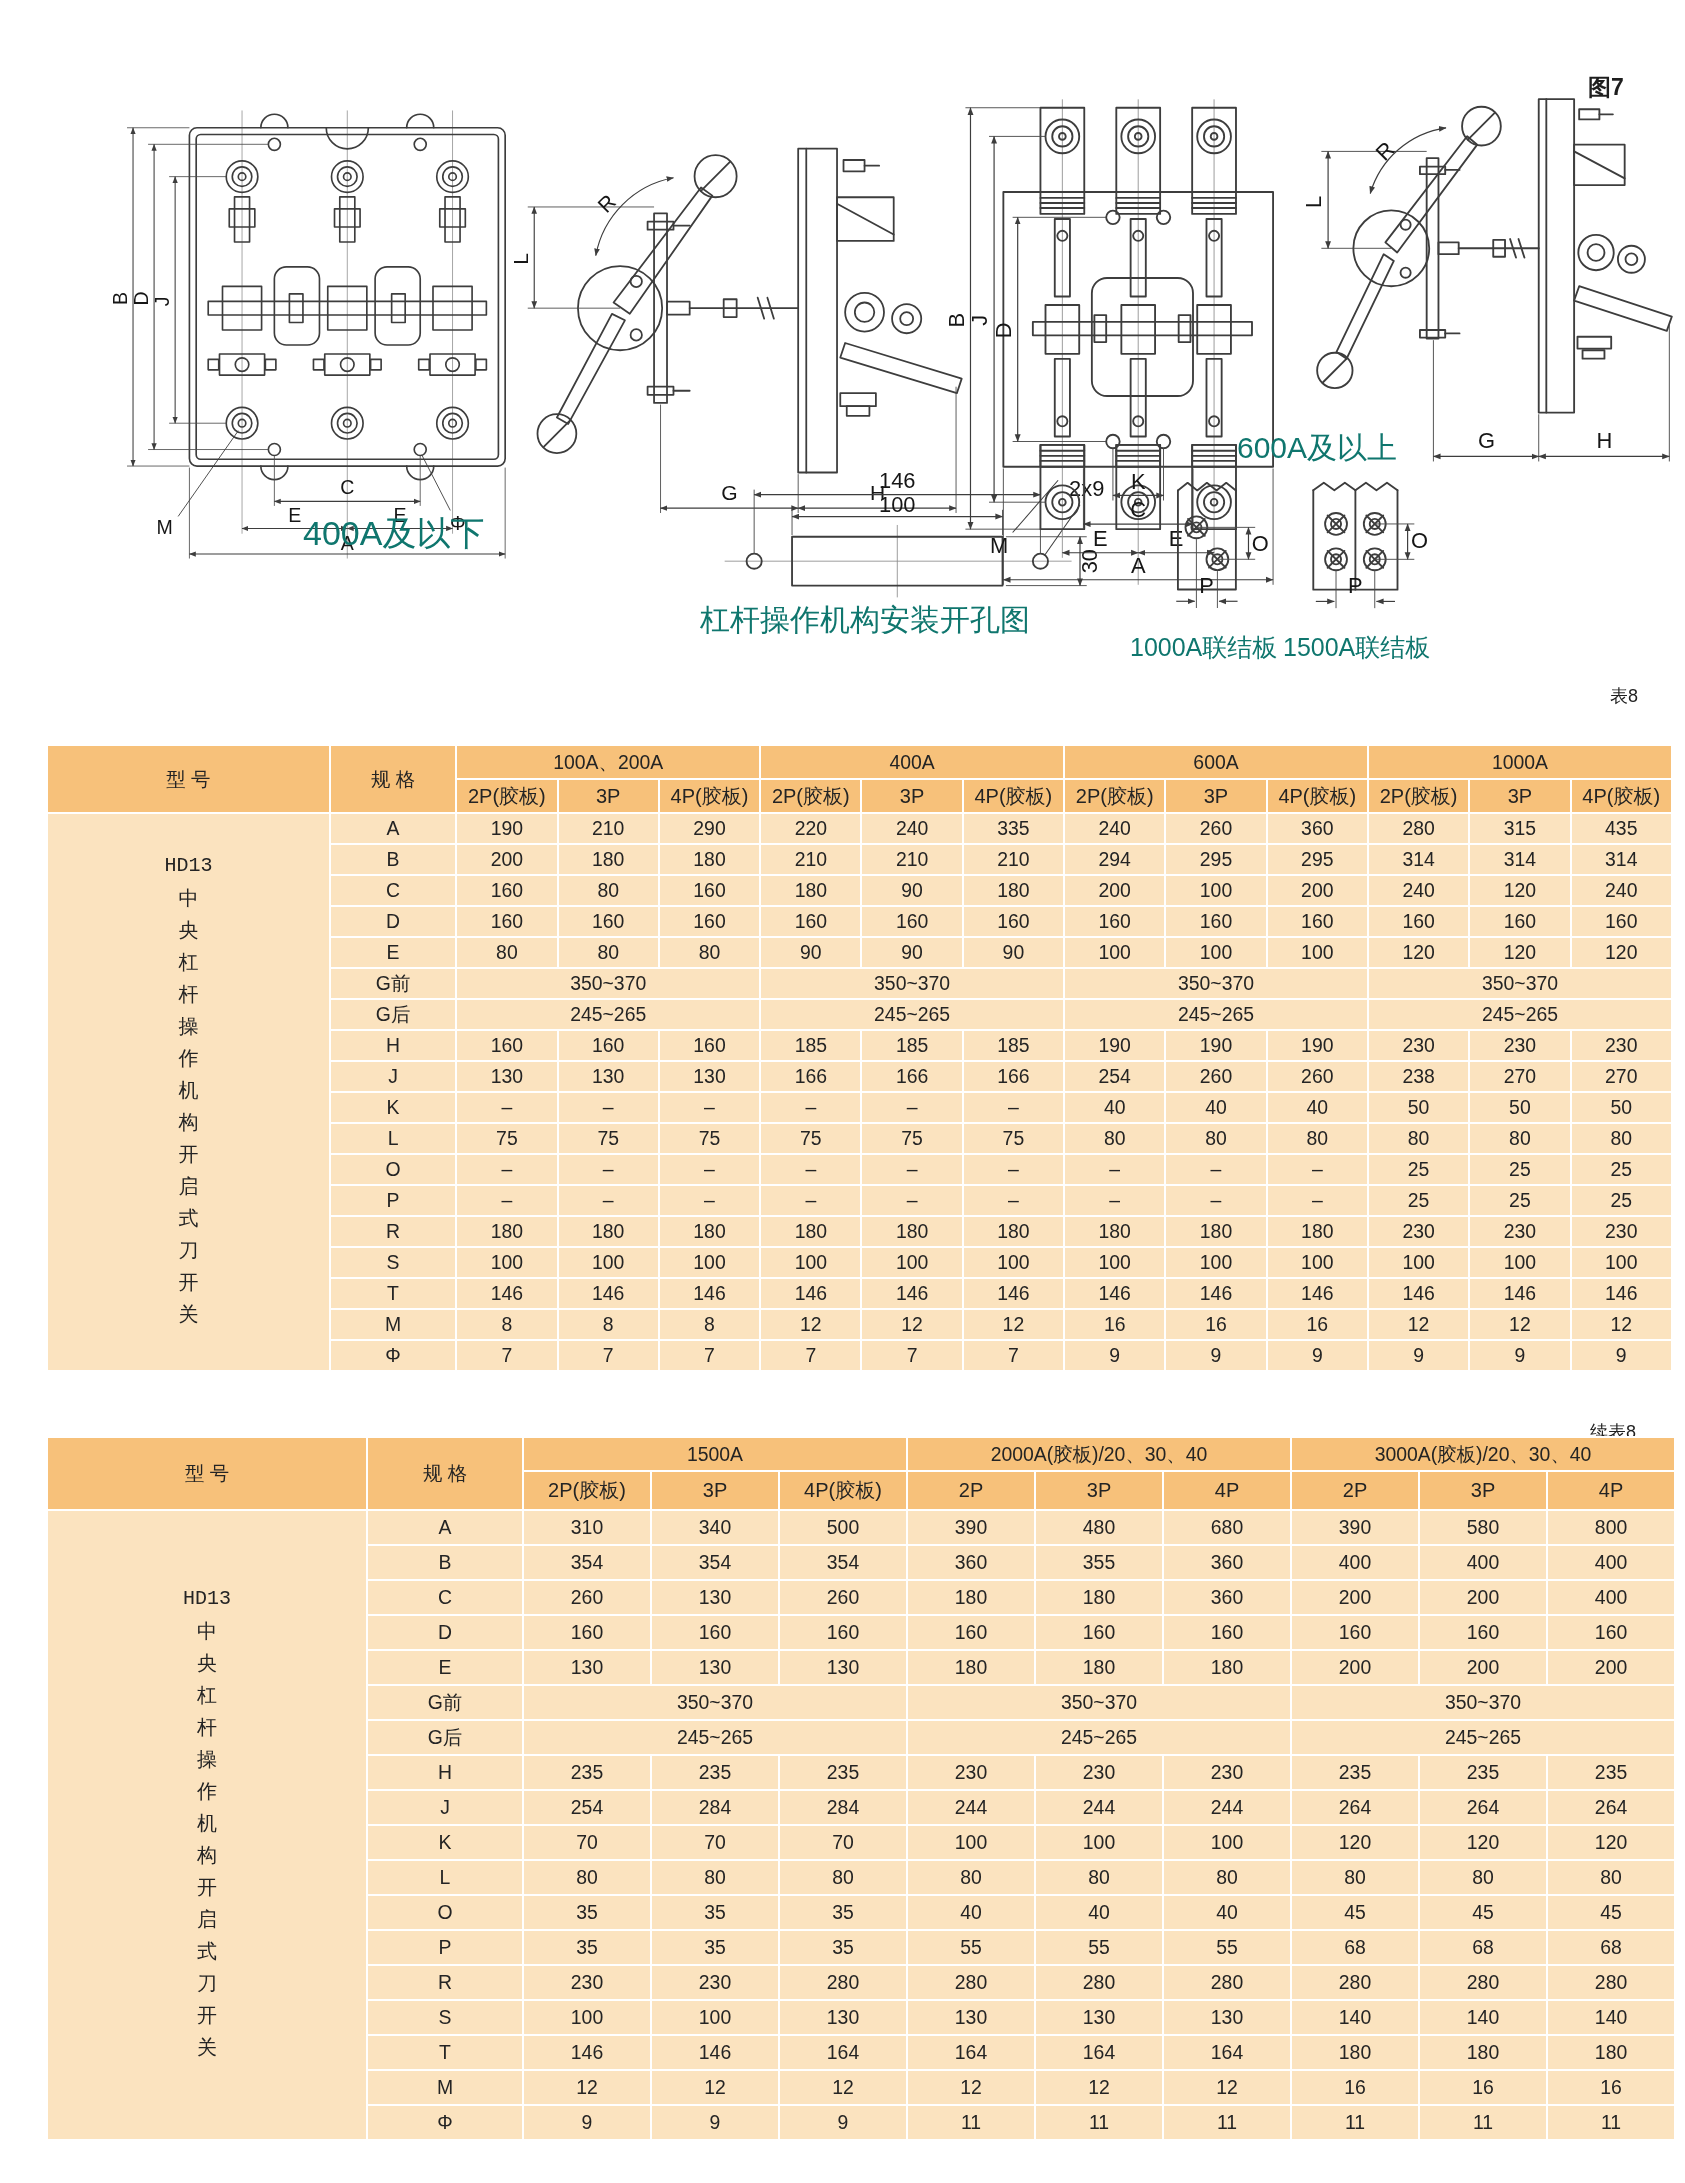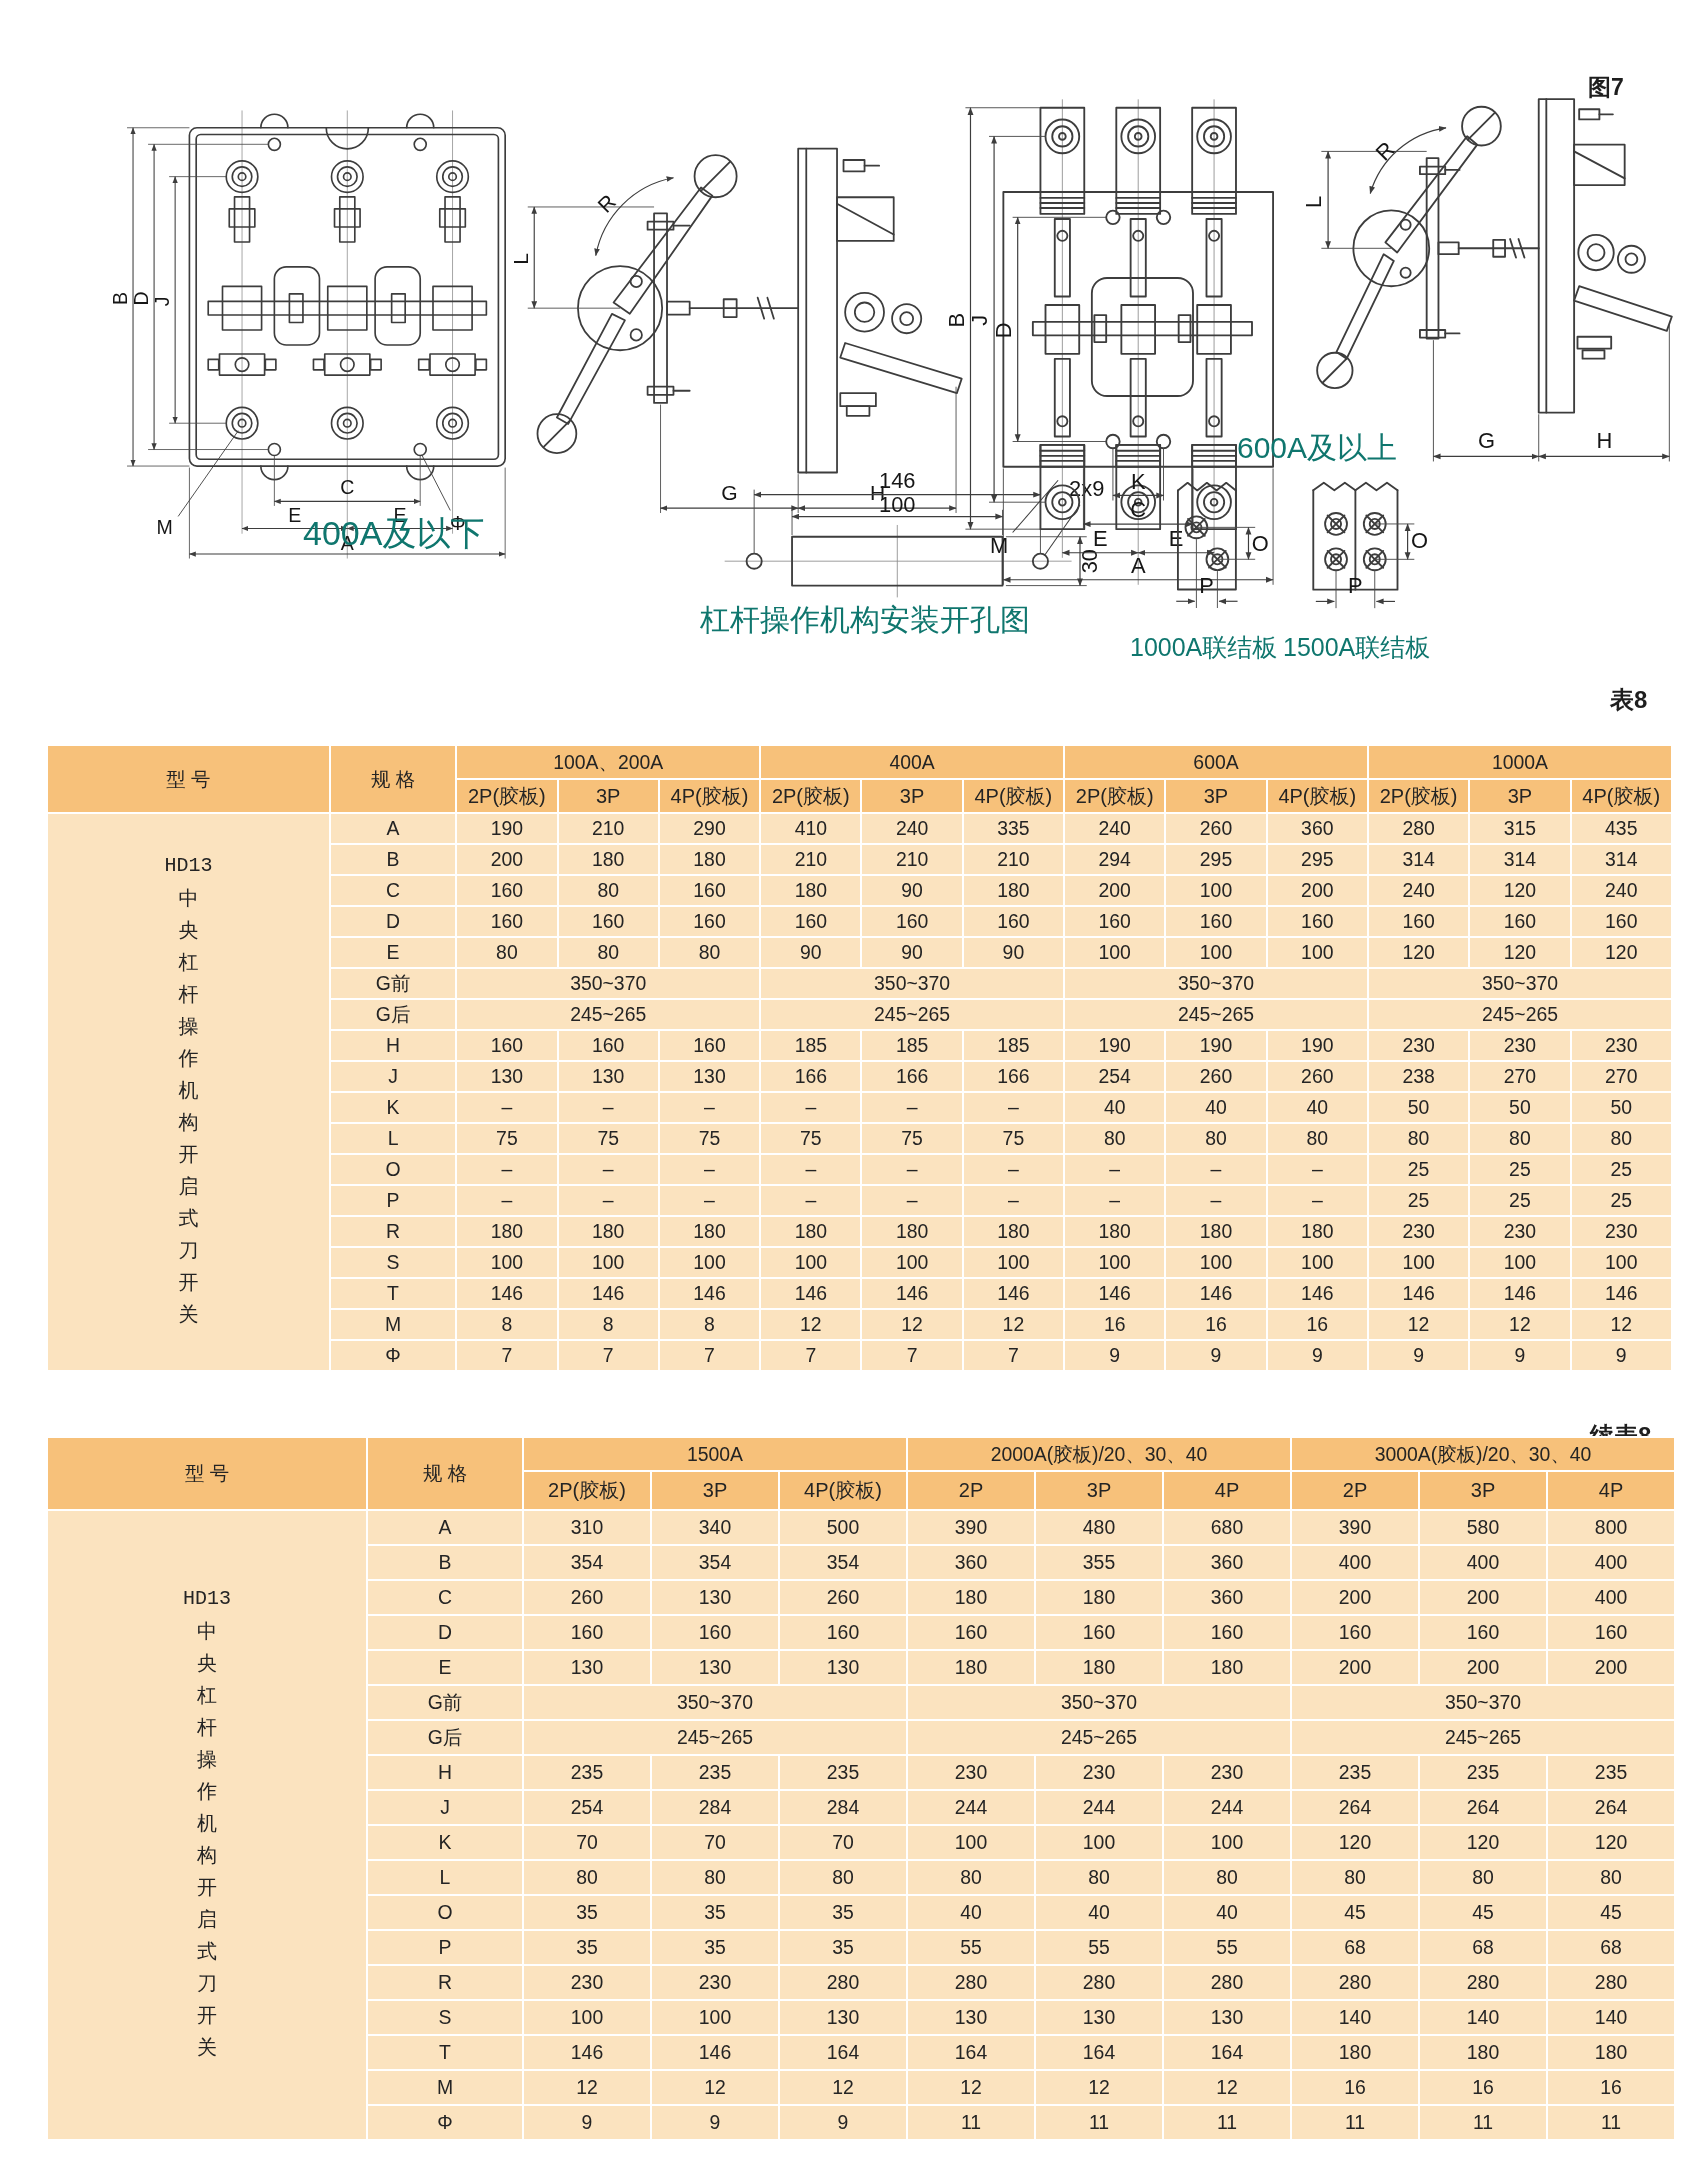--- a/index.html
+++ b/index.html
@@ -1,20 +1,20 @@
 <!DOCTYPE html>
 <html style="font-size:13.5px"><head>
 <meta charset="utf-8">
 <style>
   html,body{margin:0;padding:0;background:#e8e8e8;}
   .page{position:relative;width:1686px;height:2183px;background:#ffffff;
         font-family:"Liberation Sans","DejaVu Sans",sans-serif;color:#1e1e1e;overflow:hidden;}
   .title{position:absolute;left:52px;top:30px;font-size:23px;font-weight:600;letter-spacing:0.8px;color:#161616;white-space:nowrap;}
   .figno{position:absolute;left:1588px;top:72px;font-size:23px;font-weight:600;}
-  .tbl-label{position:absolute;font-size:24px;font-weight:700;text-align:right;}
+  .tbl-label{position:absolute;font-size:18px;font-weight:400;text-align:right;}
   .cap{position:absolute;color:#0f766e;white-space:nowrap;font-weight:500;}
 
   svg{position:absolute;overflow:visible;}
   svg .ln, svg .ln *{stroke:#3d3d3d;stroke-width:2.2;fill:none;stroke-linejoin:round;stroke-linecap:round;}
   svg .cl line{stroke:#8a8a8a;stroke-width:1;}
   svg .ext line{stroke:#4a4a4a;stroke-width:1.1;}
   svg .dim line, svg .dim path{stroke:#3d3d3d;stroke-width:1.4;fill:none;}
   svg line.ldr{stroke:#3d3d3d;stroke-width:1.2;}
   svg text.dt{fill:#161616;font-size:26px;text-anchor:middle;stroke:none;font-family:"Liberation Sans",sans-serif;}
   svg marker path{fill:#3d3d3d;stroke:none;}
@@ -474,21 +474,21 @@
             <div class="mchar">启</div>
             <div class="mchar">式</div>
             <div class="mchar">刀</div>
             <div class="mchar">开</div>
             <div class="mchar">关</div>
           </td>
           <td class="spec-cell">A</td>
           <td>190</td>
           <td>210</td>
           <td>290</td>
-          <td>410</td>
+          <td>220</td>
           <td>240</td>
           <td>335</td>
           <td>240</td>
           <td>260</td>
           <td>360</td>
           <td>280</td>
           <td>315</td>
           <td>435</td>
         </tr>
         <tr>

